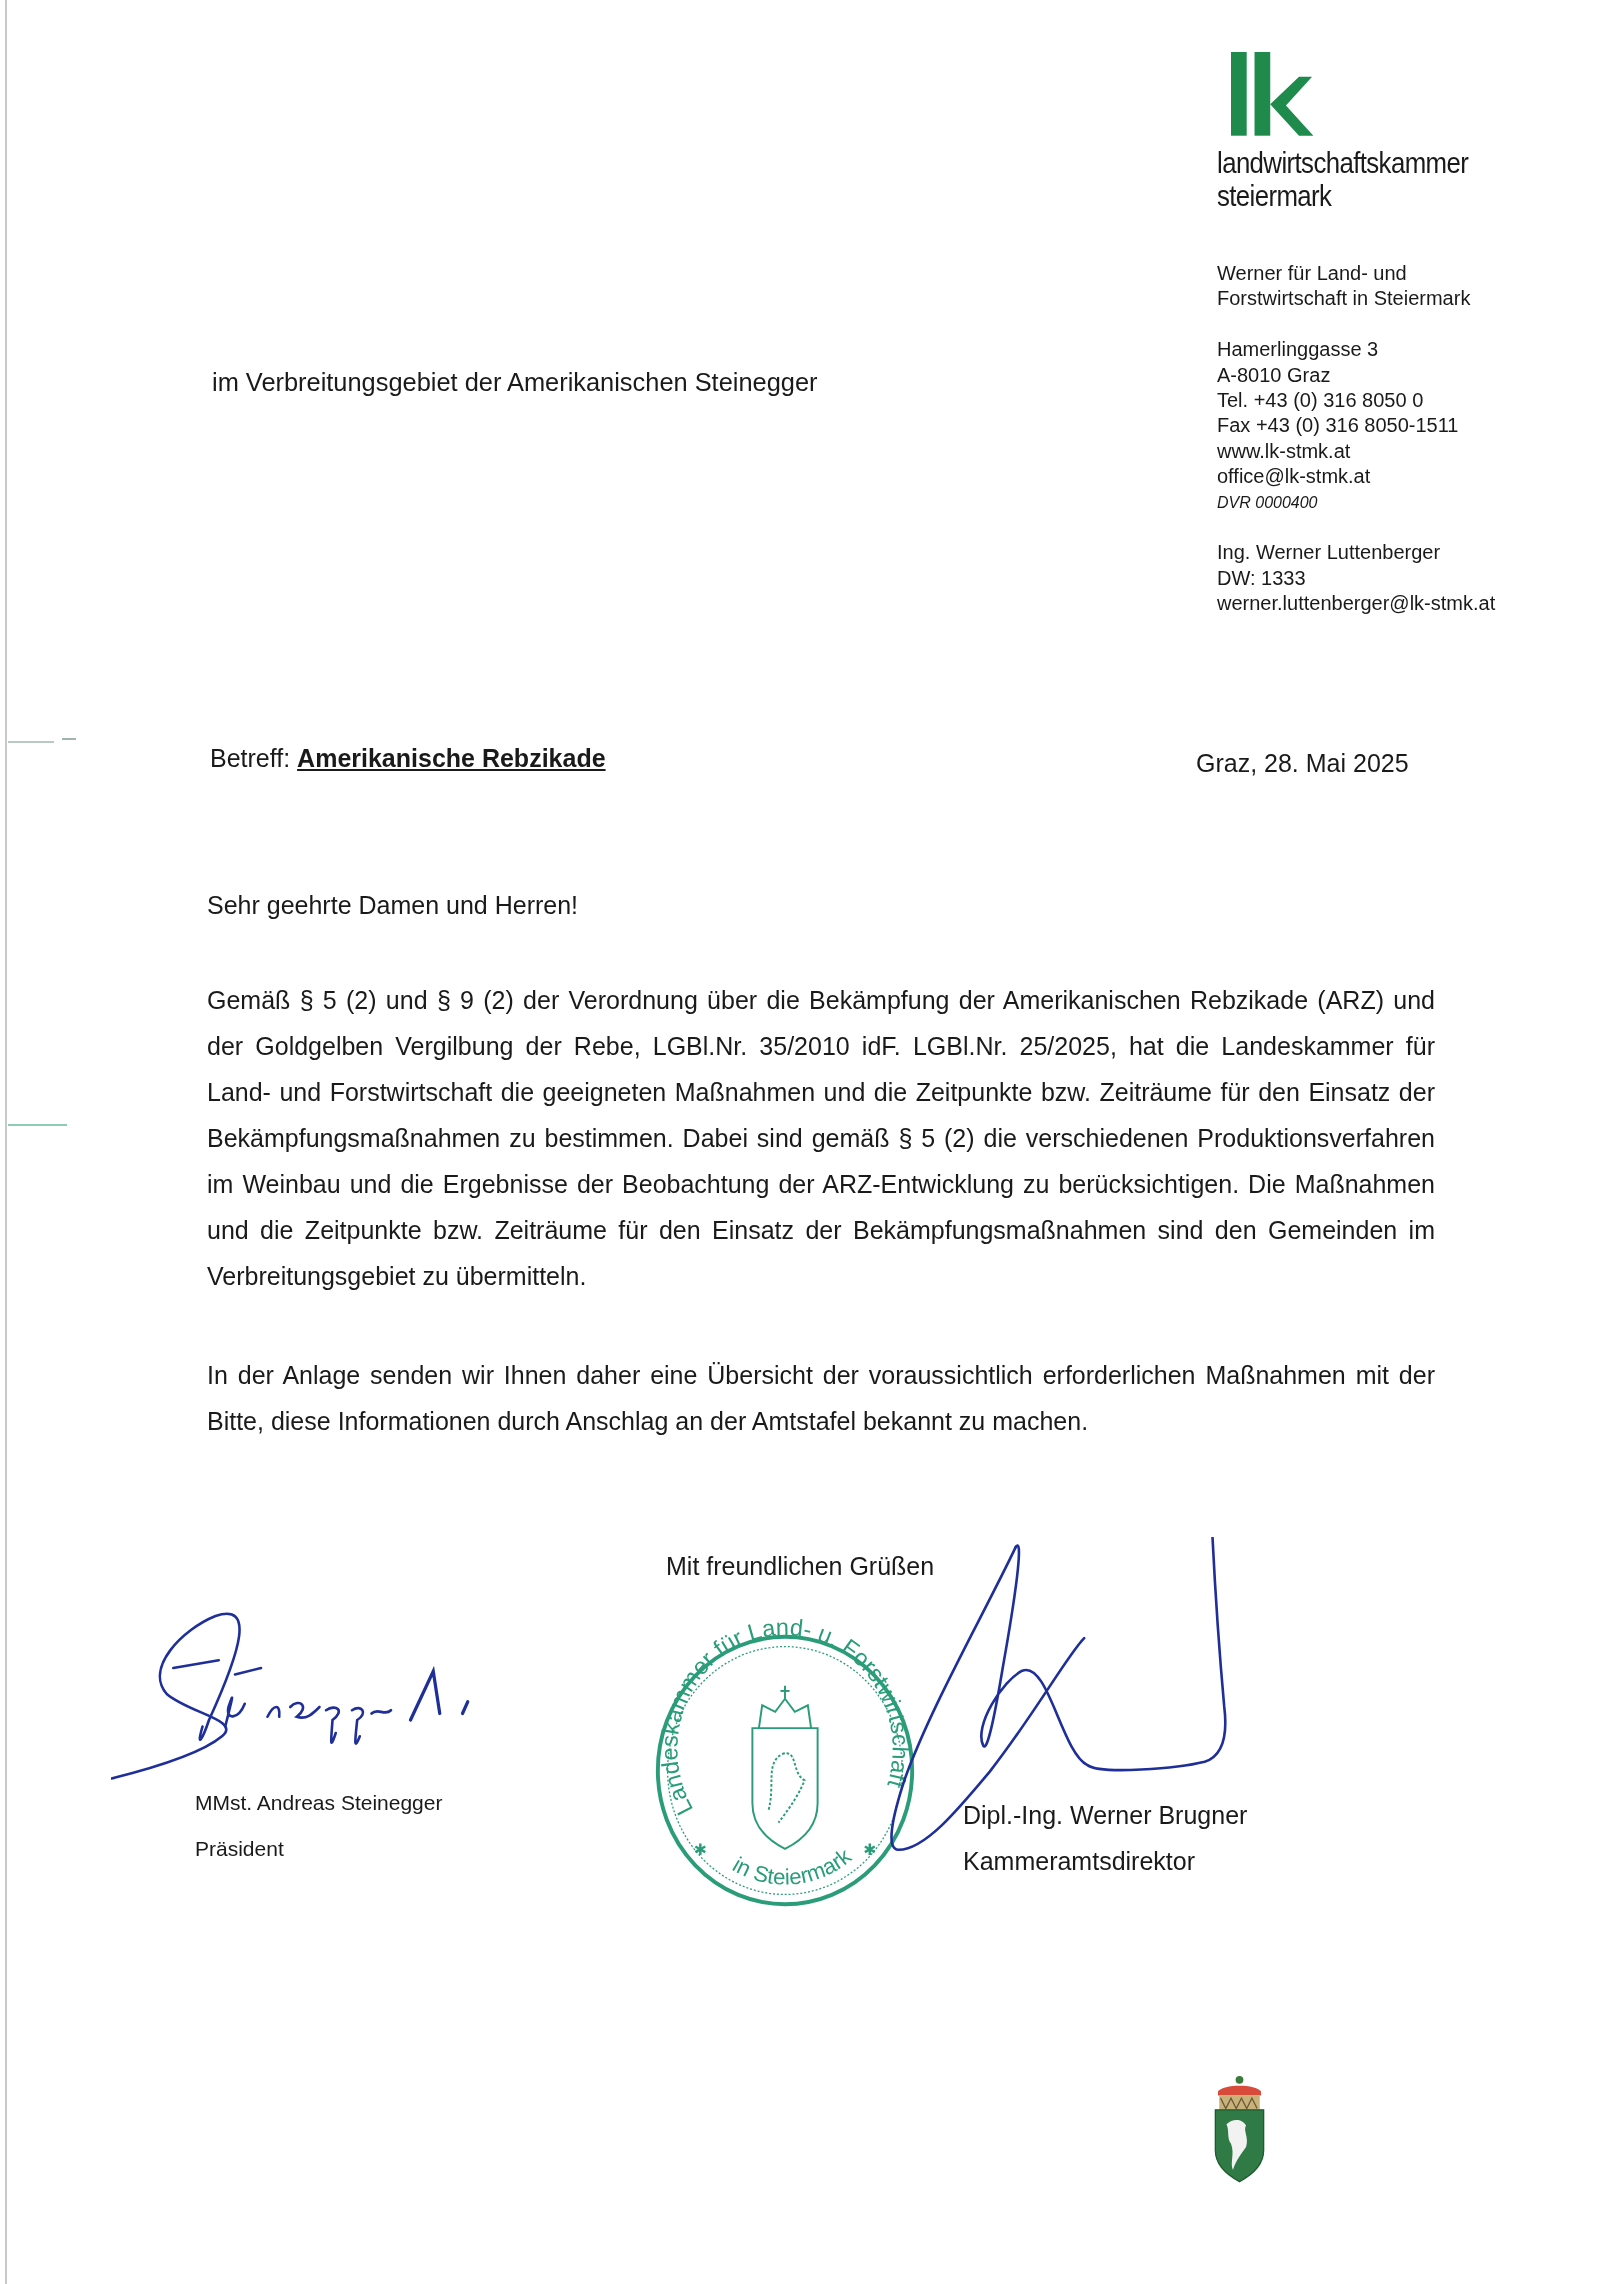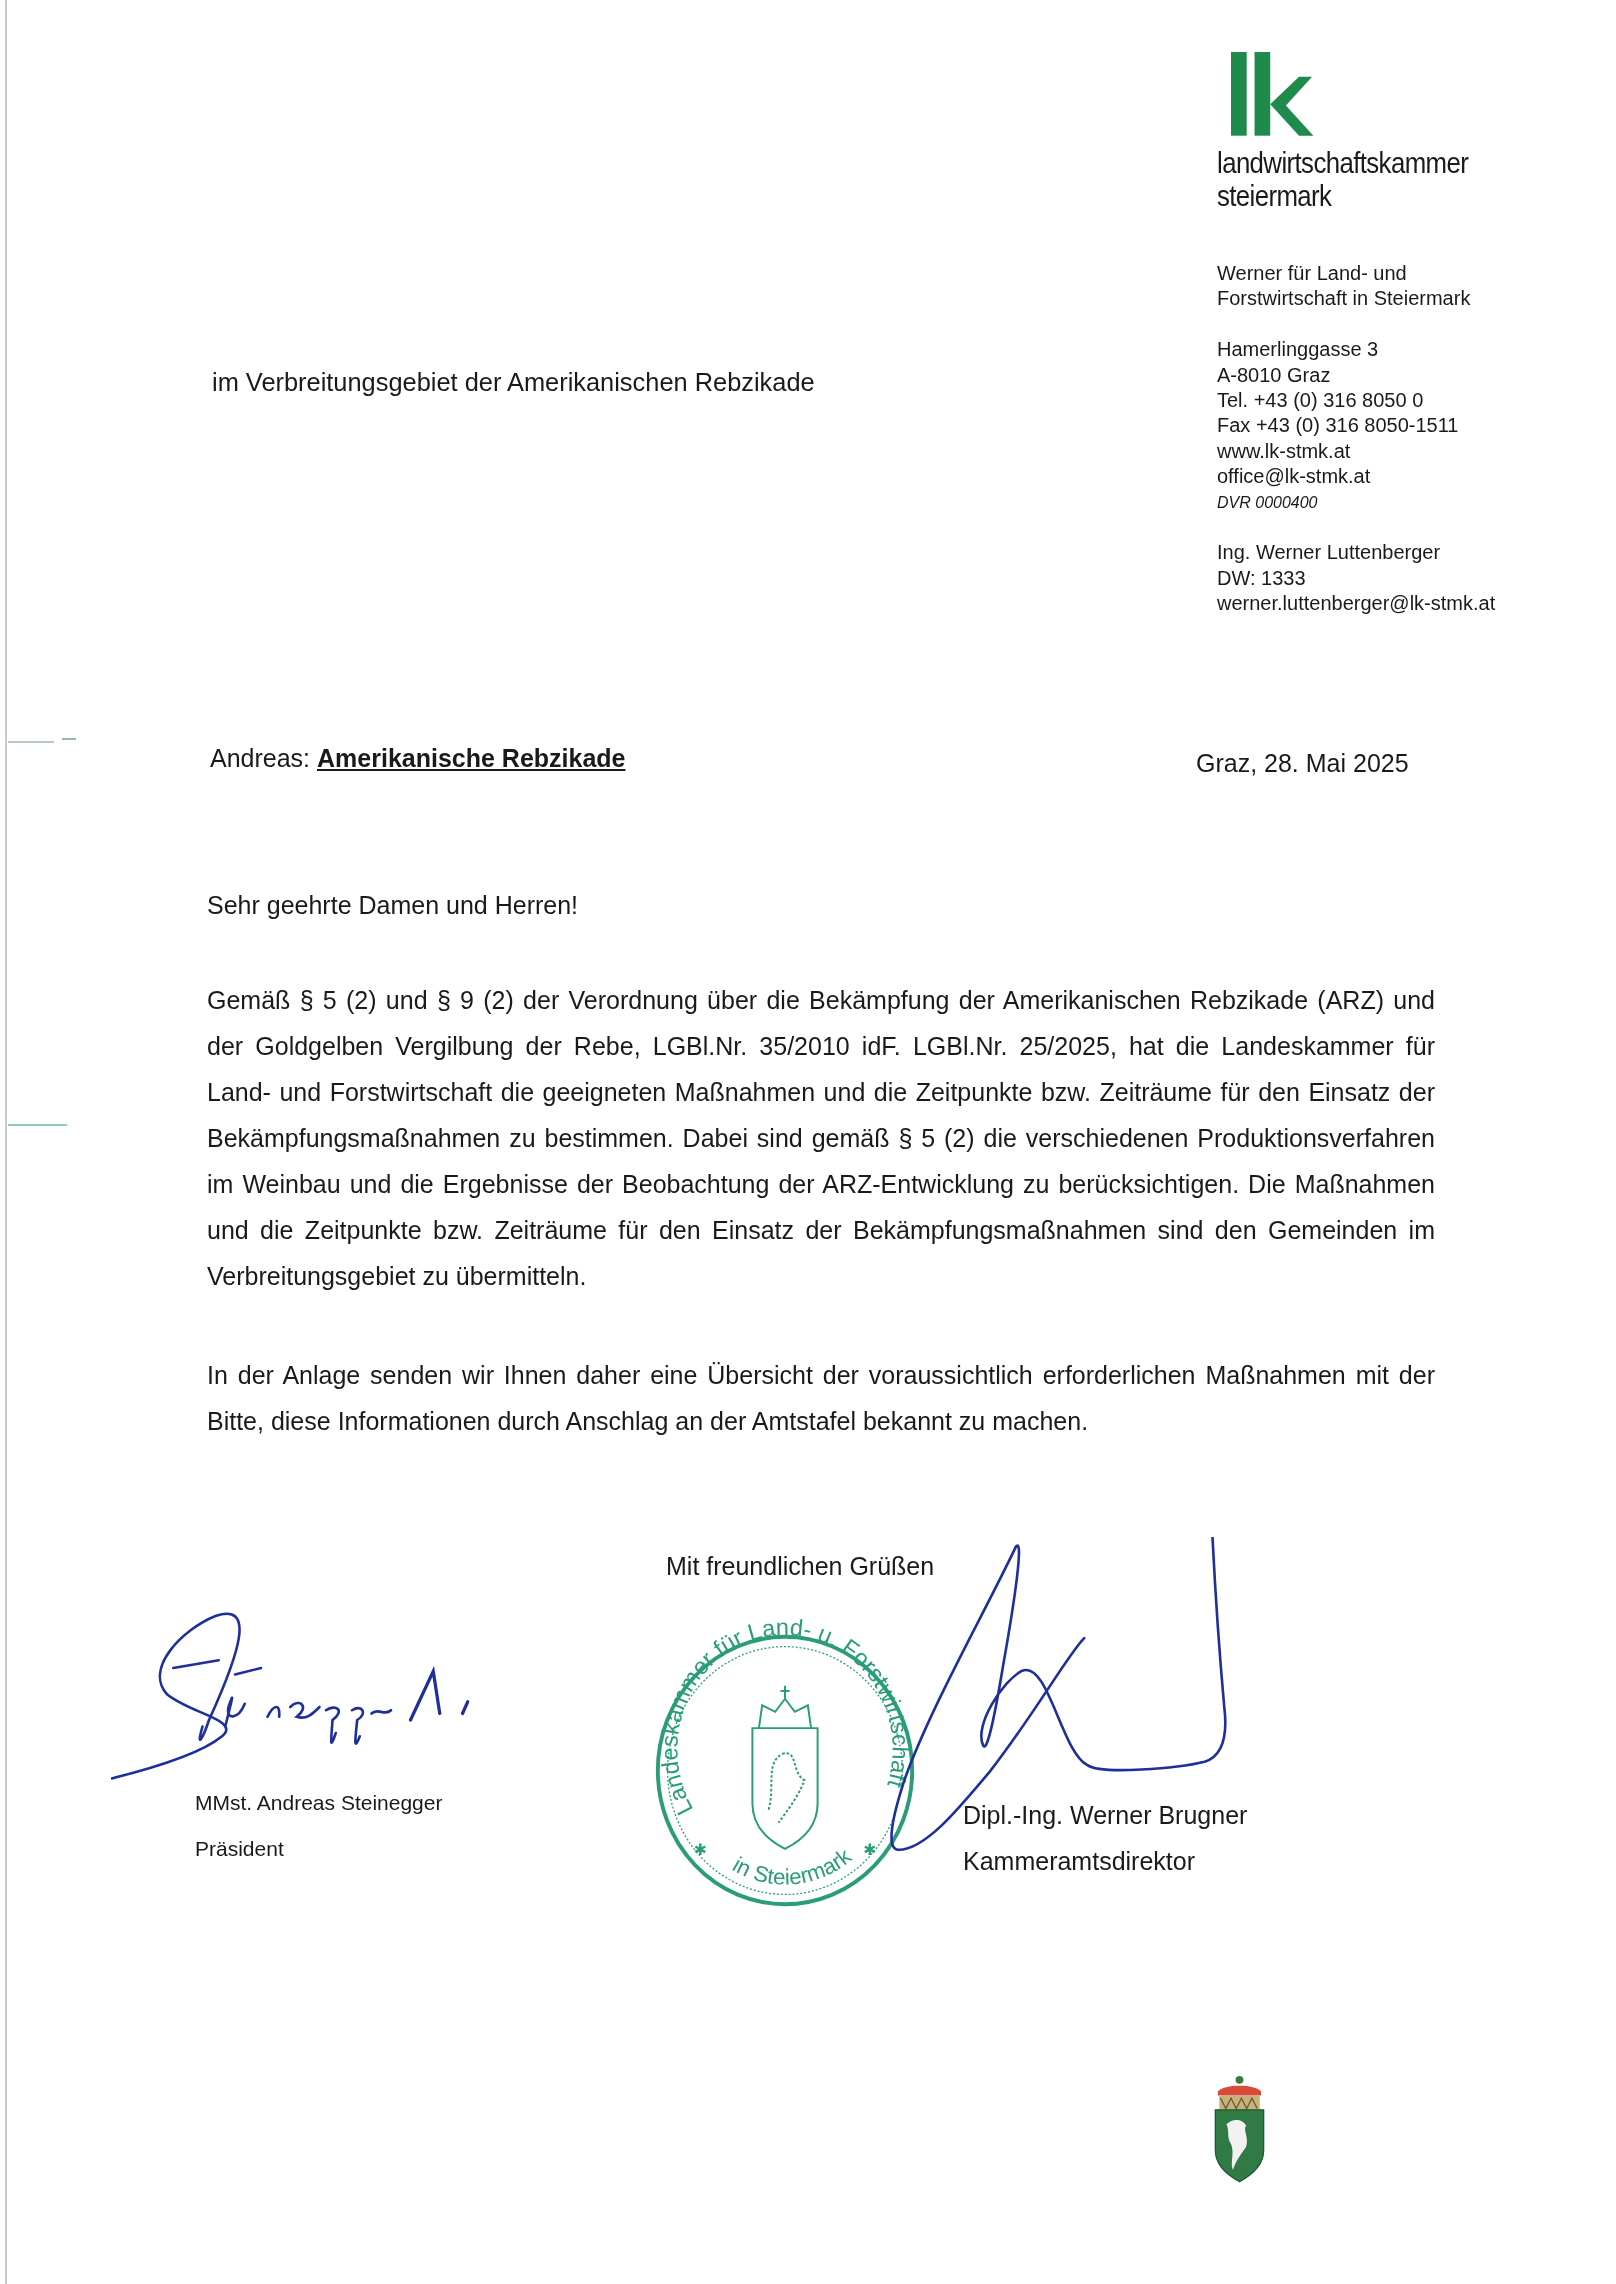--- a/index.html
+++ b/index.html
@@ -77,25 +77,25 @@
   <div>www.lk-stmk.at</div>
   <div>office@lk-stmk.at</div>
   <div class="small">DVR 0000400</div>
   <div class="gap"></div>
   <div>Ing. Werner Luttenberger</div>
   <div>DW: 1333</div>
   <div>werner.luttenberger@lk-stmk.at</div>
 </div>
 
 <div class="abs recipient">
-  <div>im Verbreitungsgebiet der Amerikanischen Rebzikade</div>
+  <div>im Verbreitungsgebiet der Amerikanischen Steinegger</div>
 </div>
 
 <div class="abs subject">
-  <span>Andreas:</span>
+  <span>Betreff:</span>
   <b>Amerikanische Rebzikade</b>
 </div>
 <div class="abs date">Graz, 28. Mai 2025</div>
 
 <div class="abs salutation">Sehr geehrte Damen und Herren!</div>
 <div class="abs body-para para1">Gemäß § 5 (2) und § 9 (2) der Verordnung über die Bekämpfung der Amerikanischen Rebzikade (ARZ) und der Goldgelben Vergilbung der Rebe, LGBl.Nr. 35/2010 idF. LGBl.Nr. 25/2025, hat die Landeskammer für Land- und Forstwirtschaft die geeigneten Maßnahmen und die Zeitpunkte bzw. Zeiträume für den Einsatz der Bekämpfungsmaßnahmen zu bestimmen. Dabei sind gemäß § 5 (2) die verschiedenen Produktionsverfahren im Weinbau und die Ergebnisse der Beobachtung der ARZ-Entwicklung zu berücksichtigen. Die Maßnahmen und die Zeitpunkte bzw. Zeiträume für den Einsatz der Bekämpfungsmaßnahmen sind den Gemeinden im Verbreitungsgebiet zu übermitteln.</div>
 <div class="abs body-para para2">In der Anlage senden wir Ihnen daher eine Übersicht der voraussichtlich erforderlichen Maßnahmen mit der Bitte, diese Informationen durch Anschlag an der Amtstafel bekannt zu machen.</div>
 
 <div class="abs closing">Mit freundlichen Grüßen</div>
 

